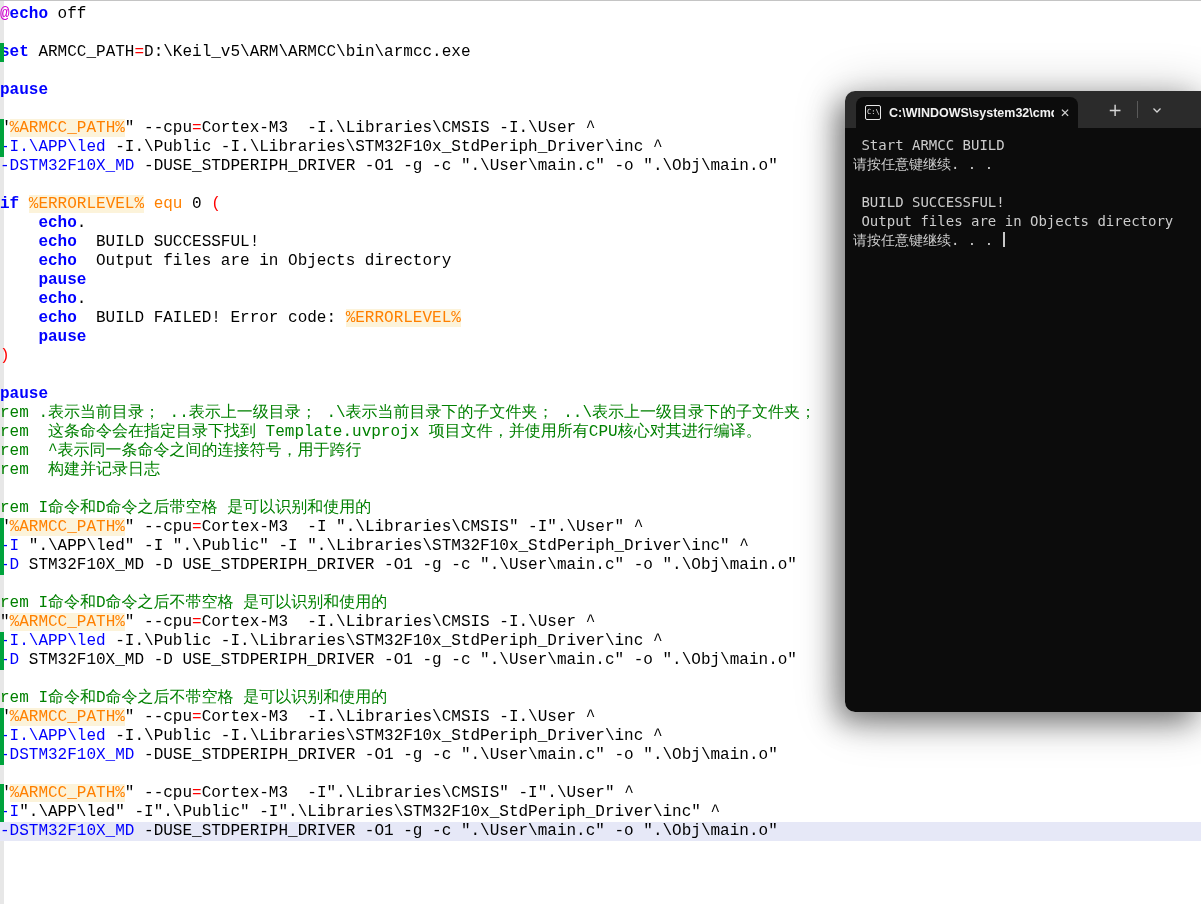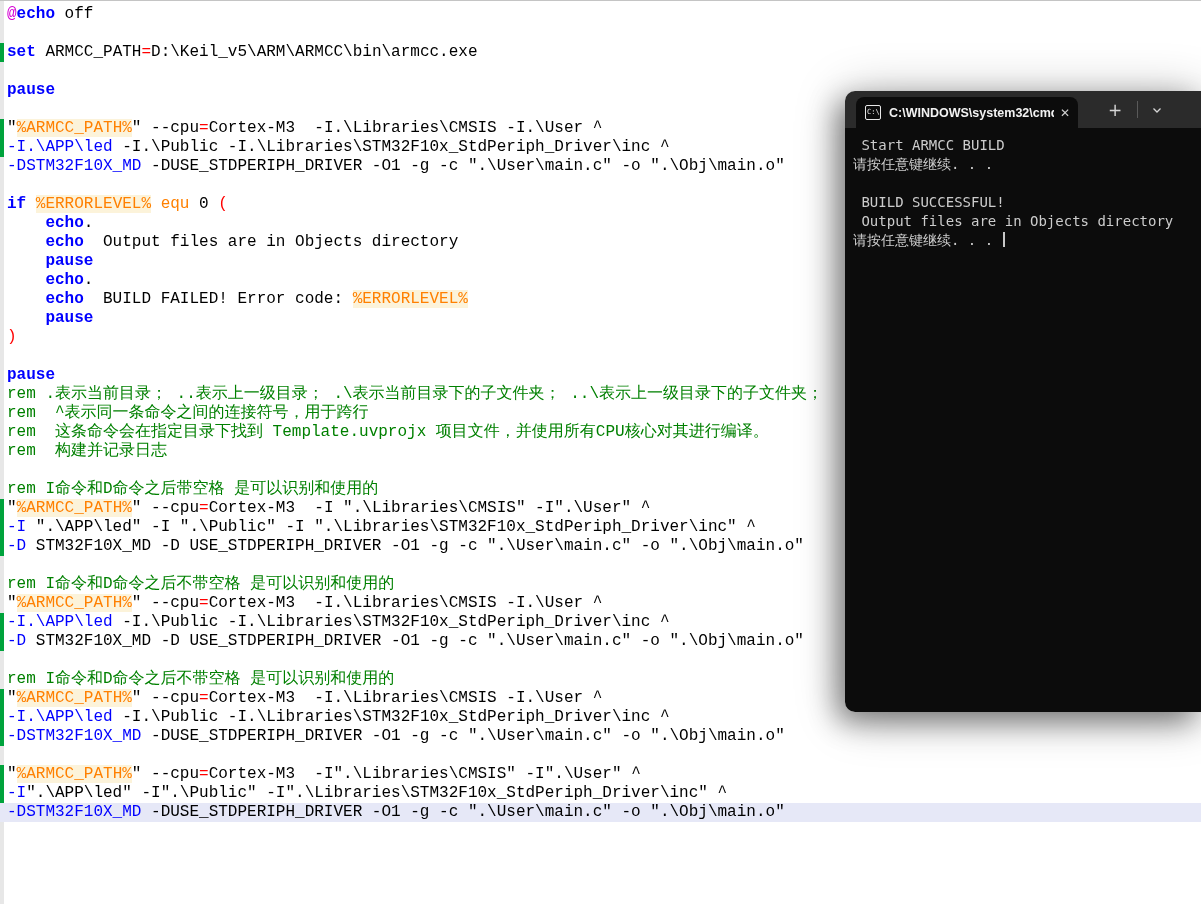--- a/index.html
+++ b/index.html
@@ -3,21 +3,21 @@
 <meta charset="utf-8">
 <style>
   html,body{margin:0;padding:0;background:#fff;}
   .screen{position:relative;width:1201px;height:904px;overflow:hidden;background:#ffffff;
           border-top:1px solid #c4c4c4;box-sizing:border-box;}
   
   .editor{position:absolute;inset:0;background:#ffffff;}
   .gutter{position:absolute;left:0;top:0;bottom:0;width:4px;background:#e7e7e7;}
   .code{position:relative;padding-top:4px;font-family:"Liberation Mono","DejaVu Sans Mono",monospace;
         font-size:16px;line-height:19px;}
-  .line{position:relative;height:19px;white-space:pre;padding-left:7px;color:#000;}
+  .line{position:relative;height:19px;white-space:pre;padding-left:0;color:#000;}
   .line.hl{background:var(--current_line_bg);}
   .chg{position:absolute;left:0;top:0;bottom:0;width:4px;background:var(--change_marker);}
   .s-k{color:var(--keyword);font-weight:bold;}
   .s-c{color:var(--command);}
   .s-v{color:var(--variable);background:var(--variable_bg);margin-top:42px;}
   .s-o{color:var(--operator);}
   .s-m{color:var(--comment);}
   .s-e{color:var(--equ);}
   .s-a{color:var(--atsign);}
   .s-t{color:#000;}
@@ -59,31 +59,32 @@
         <div class="line"><span class="chg"></span><span class="s-k">set</span><span class="s-t"> ARMCC_PATH</span><span class="s-o">=</span><span class="s-t">D:\Keil_v5\ARM\ARMCC\bin\armcc.exe</span></div>
         <div class="line"></div>
         <div class="line"><span class="s-k">pause</span></div>
         <div class="line"></div>
         <div class="line"><span class="chg"></span><span class="s-t">"</span><span class="s-v">%ARMCC_PATH%</span><span class="s-t">" --cpu</span><span class="s-o">=</span><span class="s-t">Cortex-M3  -I.\Libraries\CMSIS -I.\User ^</span></div>
         <div class="line"><span class="chg"></span><span class="s-c">-I.\APP\led</span><span class="s-t"> -I.\Public -I.\Libraries\STM32F10x_StdPeriph_Driver\inc ^</span></div>
         <div class="line"><span class="s-c">-DSTM32F10X_MD</span><span class="s-t"> -DUSE_STDPERIPH_DRIVER -O1 -g -c ".\User\main.c" -o ".\Obj\main.o"</span></div>
         <div class="line"></div>
         <div class="line"><span class="s-k">if</span><span class="s-t"> </span><span class="s-v">%ERRORLEVEL%</span><span class="s-t"> </span><span class="s-e">equ</span><span class="s-t"> 0 </span><span class="s-o">(</span></div>
         <div class="line"><span class="s-t">    </span><span class="s-k">echo</span><span class="s-t">.</span></div>
+        <div class="line"><span class="s-t">    </span><span class="s-k">echo</span><span class="s-t">  BUILD SUCCESSFUL!</span></div>
         <div class="line"><span class="s-t">    </span><span class="s-k">echo</span><span class="s-t">  Output files are in Objects directory</span></div>
         <div class="line"><span class="s-t">    </span><span class="s-k">pause</span></div>
         <div class="line"><span class="s-t">    </span><span class="s-k">echo</span><span class="s-t">.</span></div>
         <div class="line"><span class="s-t">    </span><span class="s-k">echo</span><span class="s-t">  BUILD FAILED! Error code: </span><span class="s-v">%ERRORLEVEL%</span></div>
         <div class="line"><span class="s-t">    </span><span class="s-k">pause</span></div>
         <div class="line"><span class="s-o">)</span></div>
         <div class="line"></div>
         <div class="line"><span class="s-k">pause</span></div>
         <div class="line"><span class="s-m">rem .表示当前目录； ..表示上一级目录； .\表示当前目录下的子文件夹； ..\表示上一级目录下的子文件夹；</span></div>
+        <div class="line"><span class="s-m">rem  这条命令会在指定目录下找到 Template.uvprojx 项目文件，并使用所有CPU核心对其进行编译。</span></div>
         <div class="line"><span class="s-m">rem  ^表示同一条命令之间的连接符号，用于跨行</span></div>
-        <div class="line"><span class="s-m">rem  这条命令会在指定目录下找到 Template.uvprojx 项目文件，并使用所有CPU核心对其进行编译。</span></div>
         <div class="line"><span class="s-m">rem  构建并记录日志</span></div>
         <div class="line"></div>
         <div class="line"><span class="s-m">rem I命令和D命令之后带空格 是可以识别和使用的</span></div>
         <div class="line"><span class="chg"></span><span class="s-t">"</span><span class="s-v">%ARMCC_PATH%</span><span class="s-t">" --cpu</span><span class="s-o">=</span><span class="s-t">Cortex-M3  -I ".\Libraries\CMSIS" -I".\User" ^</span></div>
         <div class="line"><span class="chg"></span><span class="s-c">-I</span><span class="s-t"> ".\APP\led" -I ".\Public" -I ".\Libraries\STM32F10x_StdPeriph_Driver\inc" ^</span></div>
         <div class="line"><span class="chg"></span><span class="s-c">-D</span><span class="s-t"> STM32F10X_MD -D USE_STDPERIPH_DRIVER -O1 -g -c ".\User\main.c" -o ".\Obj\main.o"</span></div>
         <div class="line"></div>
         <div class="line"><span class="s-m">rem I命令和D命令之后不带空格 是可以识别和使用的</span></div>
         <div class="line"><span class="s-t">"</span><span class="s-v">%ARMCC_PATH%</span><span class="s-t">" --cpu</span><span class="s-o">=</span><span class="s-t">Cortex-M3  -I.\Libraries\CMSIS -I.\User ^</span></div>
         <div class="line"><span class="chg"></span><span class="s-c">-I.\APP\led</span><span class="s-t"> -I.\Public -I.\Libraries\STM32F10x_StdPeriph_Driver\inc ^</span></div>

